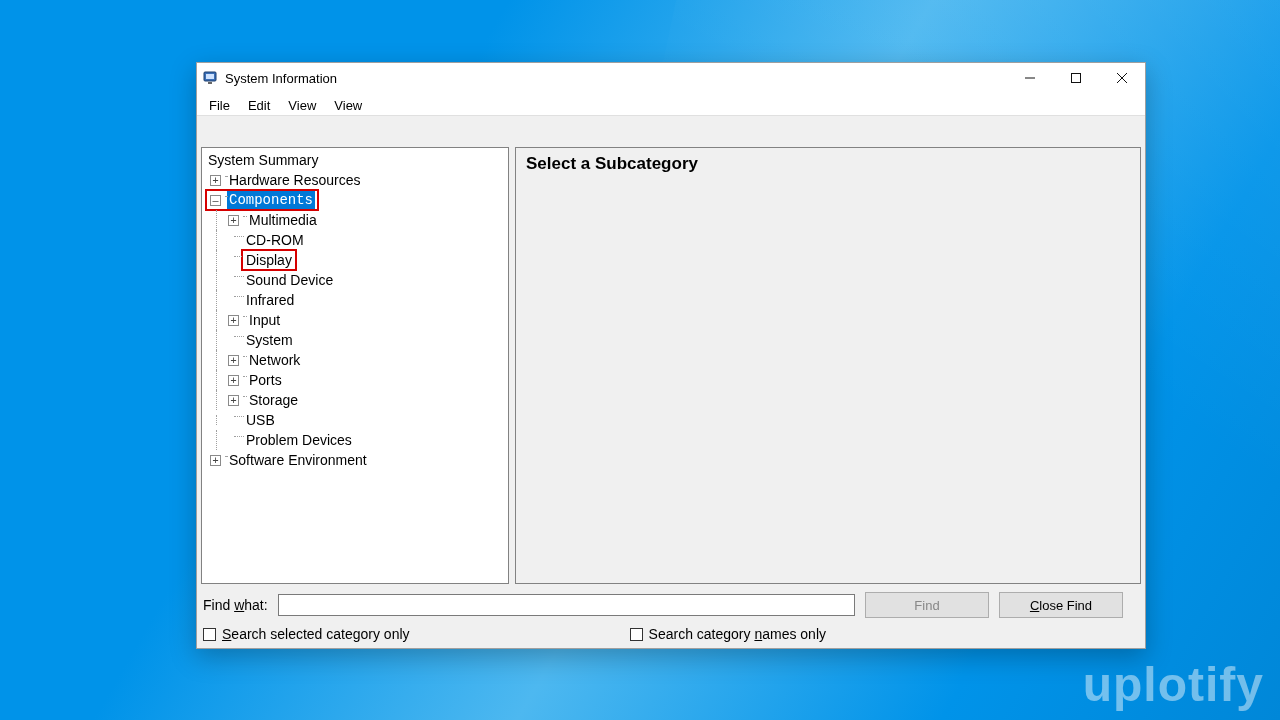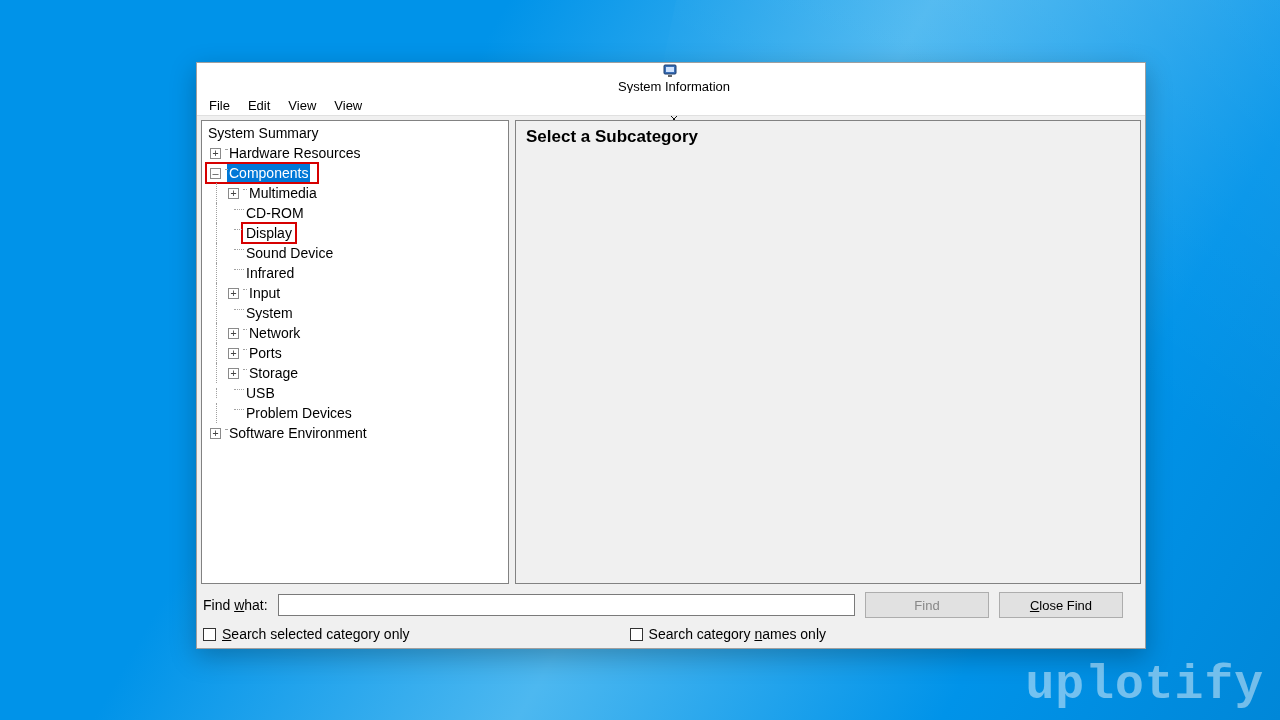--- a/index.html
+++ b/index.html
@@ -37,21 +37,20 @@
 
   .titlebar {
     height: 30px;
     background: #ffffff;
     display: flex;
     align-items: center;
     padding-left: 6px;
     color: #000;
     font-size: 13px;
     user-select: none;
-    flex-direction: column;
   }
   .titlebar .app-icon {
     width: 16px; height: 16px;
     margin-right: 6px;
     display: inline-flex;
     align-items: center;
     justify-content: center;
   }
   .titlebar .title-text { flex: 0 0 auto; }
   .titlebar .spacer { flex: 1; }
@@ -77,20 +76,21 @@
   .menubar .menu-item {
     padding: 2px 8px;
   }
 
   .body-area {
     flex: 1;
     display: flex;
     gap: 6px;
     padding: 4px;
     min-height: 0;
+    margin-top: 27px;
   }
 
   .tree-pane {
     width: 306px;
     background: #ffffff;
     border: 1px solid #828282;
     overflow: auto;
     font-size: 14px;
     line-height: 20px;
     padding-top: 2px;
@@ -112,20 +112,21 @@
     align-items: center;
     height: 20px;
     white-space: nowrap;
   }
   .tree-row .label {
     padding: 0 2px;
   }
   .tree-row.selected .label {
     background: #0078d7;
     color: #fff;
+    font-family: Liberation Mono, monospace;
   }
   .expander {
     width: 11px; height: 11px;
     border: 1px solid #8a8a8a;
     display: inline-flex;
     align-items: center;
     justify-content: center;
     font-size: 10px;
     line-height: 9px;
     font-family: monospace;
@@ -211,21 +212,21 @@
   }
 
   .watermark {
     position: absolute;
     right: 16px;
     bottom: 8px;
     font-size: 48px;
     font-weight: 700;
     letter-spacing: 1px;
     color: rgba(255,255,255,0.45);
-    font-family: Liberation Mono, monospace;
+    font-family: Liberation Sans, sans-serif;
     user-select: none;
   }
 </style>
 </head>
 <body>
 
 <div class="desktop-geo"></div>
 
 <div class="window">
 

